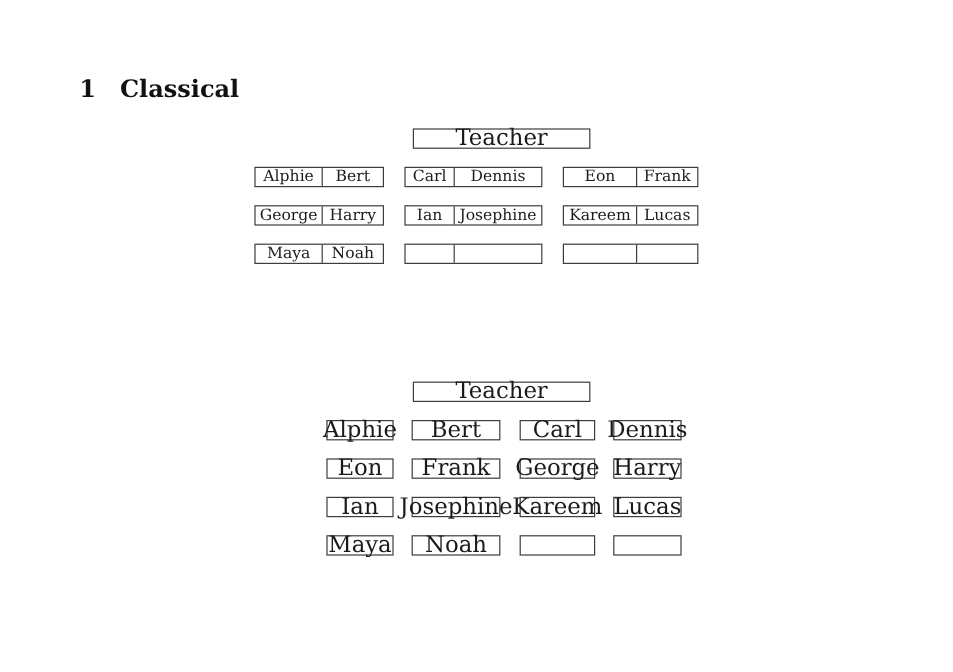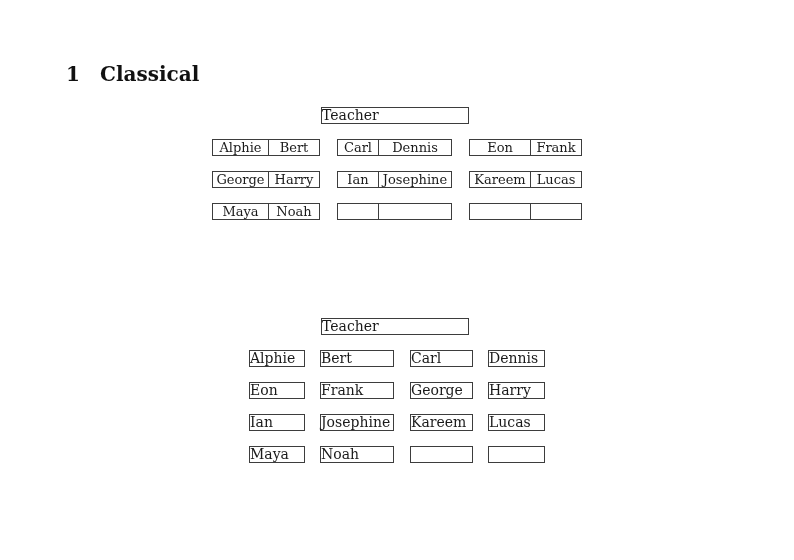--- a/index.html
+++ b/index.html
@@ -22,23 +22,25 @@
   }
   .h-num { display: inline-block; min-width: 34px; }
   .box {
     position: absolute;
     box-sizing: border-box;
     height: 17px;
     border: 1px solid #3d3d3d;
     background: #ffffff;
     display: flex;
     align-items: center;
-    font-size: 14px;
+    justify-content: center;
+    font-size: 19px;
     line-height: 15px;
     white-space: nowrap;
+    margin-left: 23px;
   }
   .desk {
     position: absolute;
     box-sizing: border-box;
     height: 17px;
     border: 1px solid #3d3d3d;
     background: #ffffff;
     display: flex;
   }
   .desk .cell {

